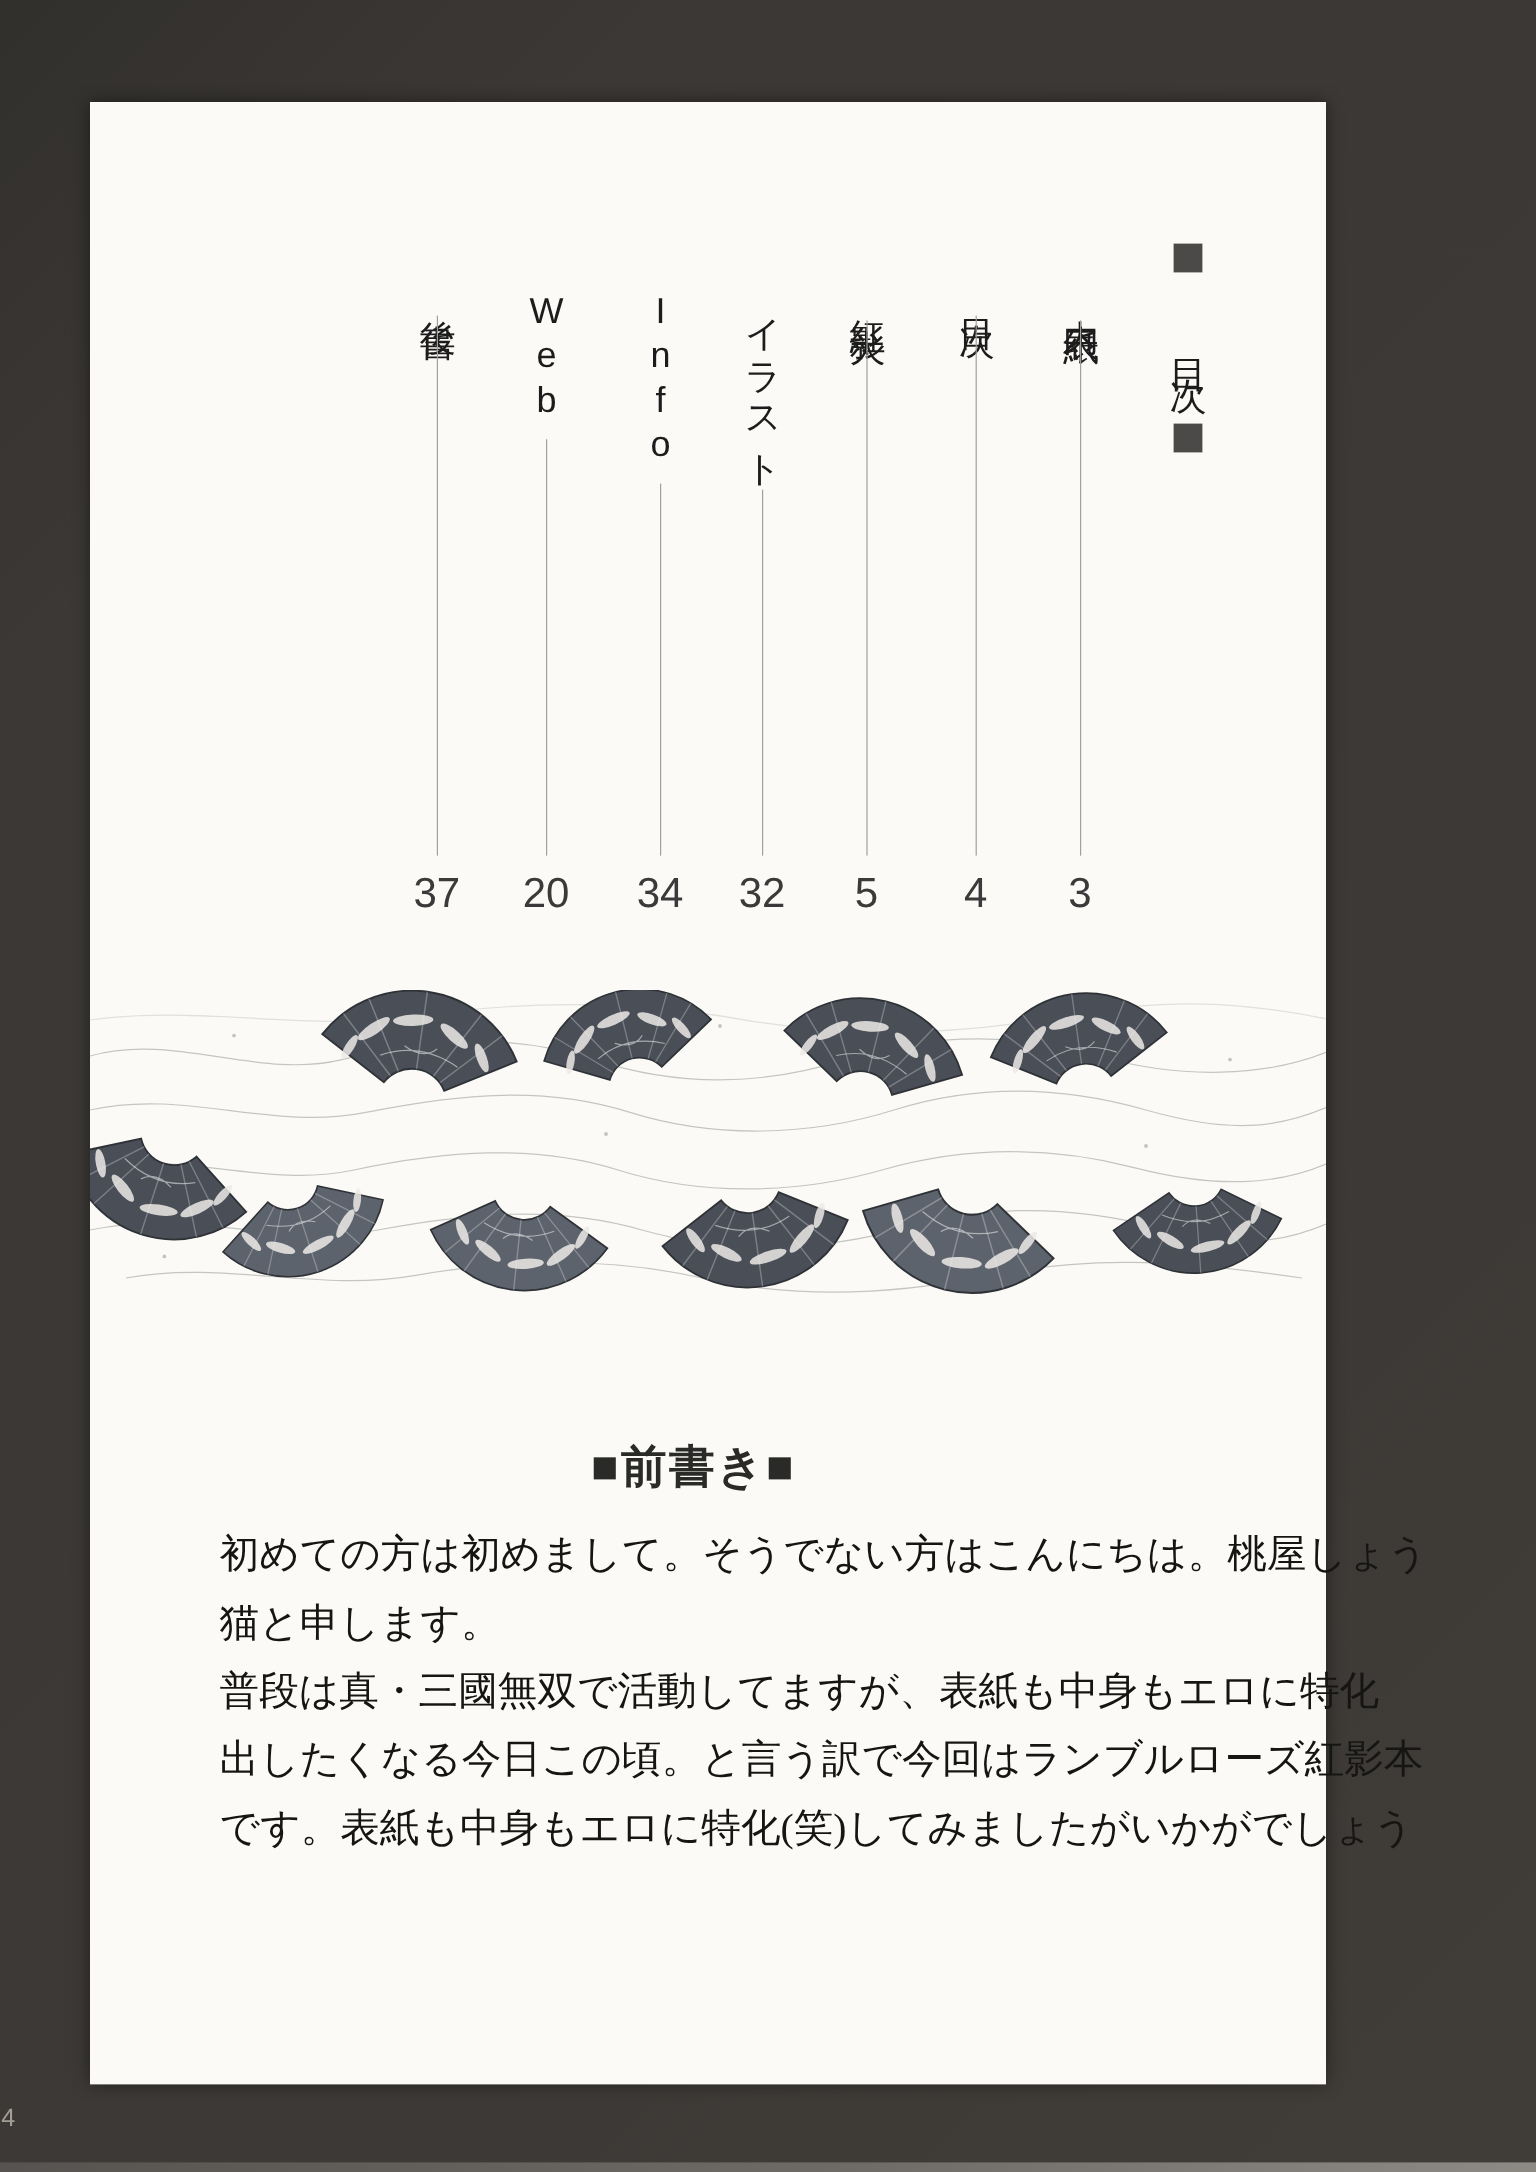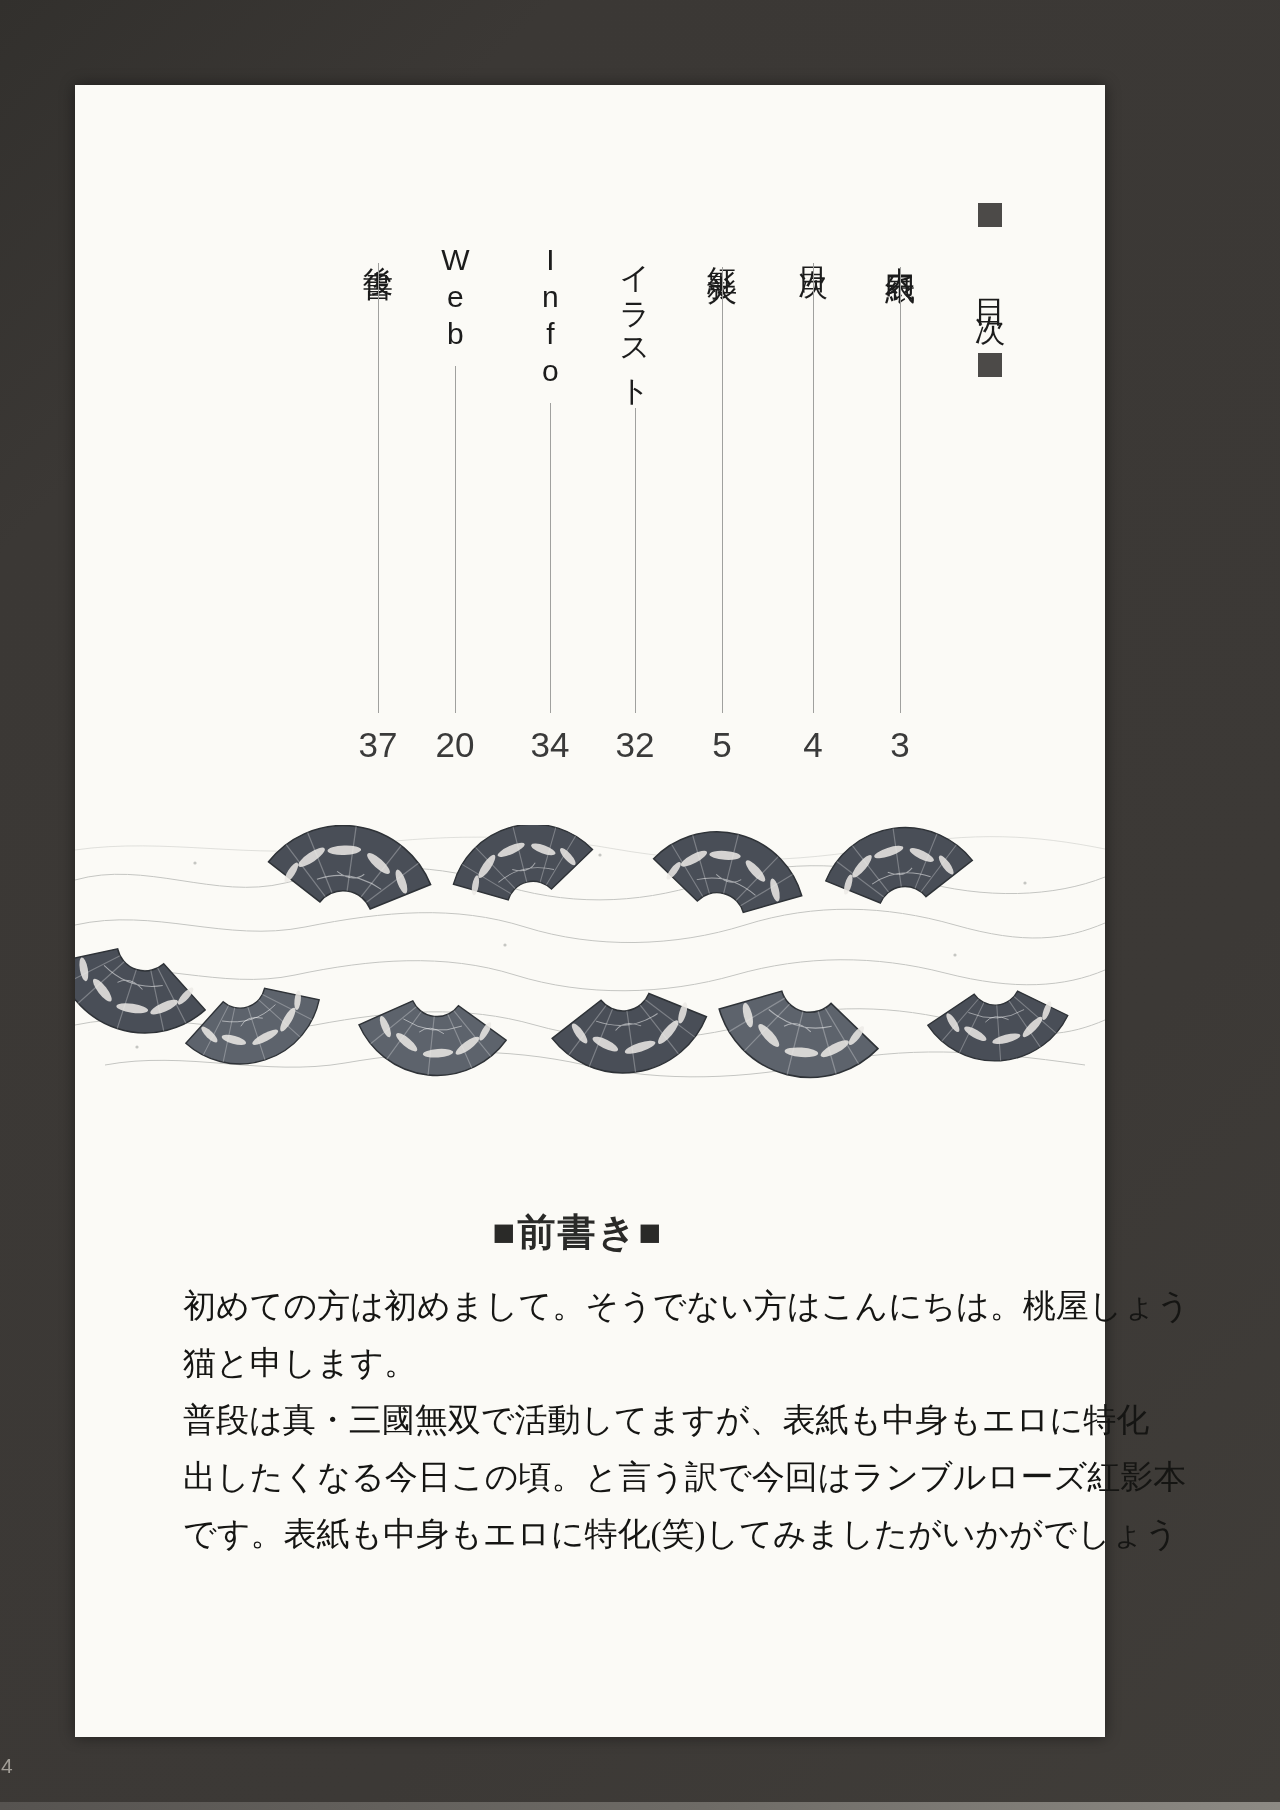--- a/index.html
+++ b/index.html
@@ -30,32 +30,31 @@
     display:flex;flex-direction:column;align-items:center;
   }
   .toc-label{
     writing-mode:vertical-rl;text-orientation:upright;
     font-size:30px;color:#1c1c1c;letter-spacing:4px;line-height:1.06;
     white-space:nowrap;
   }
   .leader{width:1px;flex:1;background:#a0a09e;margin:12px 0 10px 0;}
   .toc-page{font-size:35px;color:#3a3a3a;height:44px;line-height:44px;}
   .c0{left:803px;} .c1{left:716px;} .c2{left:625px;} .c3{left:538px;}
-  .c4{left:453px;} .c5{left:358px;} .c6{left:281px;justify-content:center;} .c7{left:185px;}
+  .c4{left:453px;} .c5{left:358px;} .c6{left:267px;justify-content:center;} .c7{left:185px;}
   
   .band{position:absolute;left:0;top:740px;width:1030px;height:270px;}
   
   .preface{
     position:absolute;left:108px;top:1112px;width:790px;
     font-family:"Liberation Serif","DejaVu Serif",serif;
   }
   .preface-title{
     text-align:center;font-size:38px;font-weight:bold;color:#2a2a28;
     letter-spacing:2px;
-    margin-top:10px;
   }
   .preface-body{margin-top:20px;font-size:33px;line-height:57px;color:#151513;}
   .preface-body div{white-space:nowrap;}
   
   .corner-num{
     position:absolute;left:1px;top:1754px;font-size:21px;color:#a29e97;
   }
   .bottom-strip{
     position:absolute;left:0;bottom:0;width:100%;height:8px;
     background:linear-gradient(to right,#565350,#6e6b66 55%,#8d8a84);

